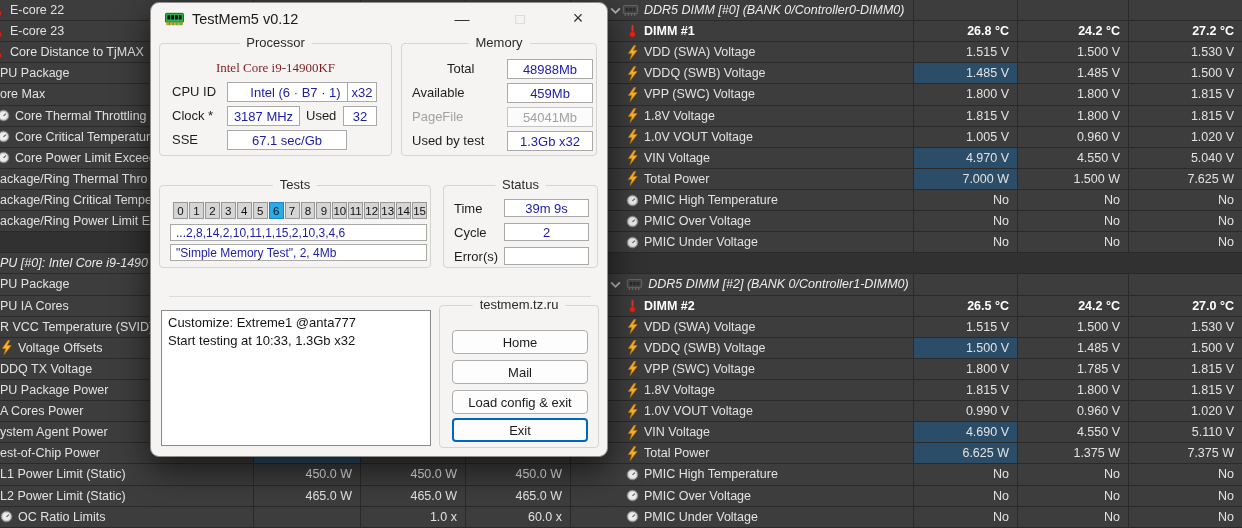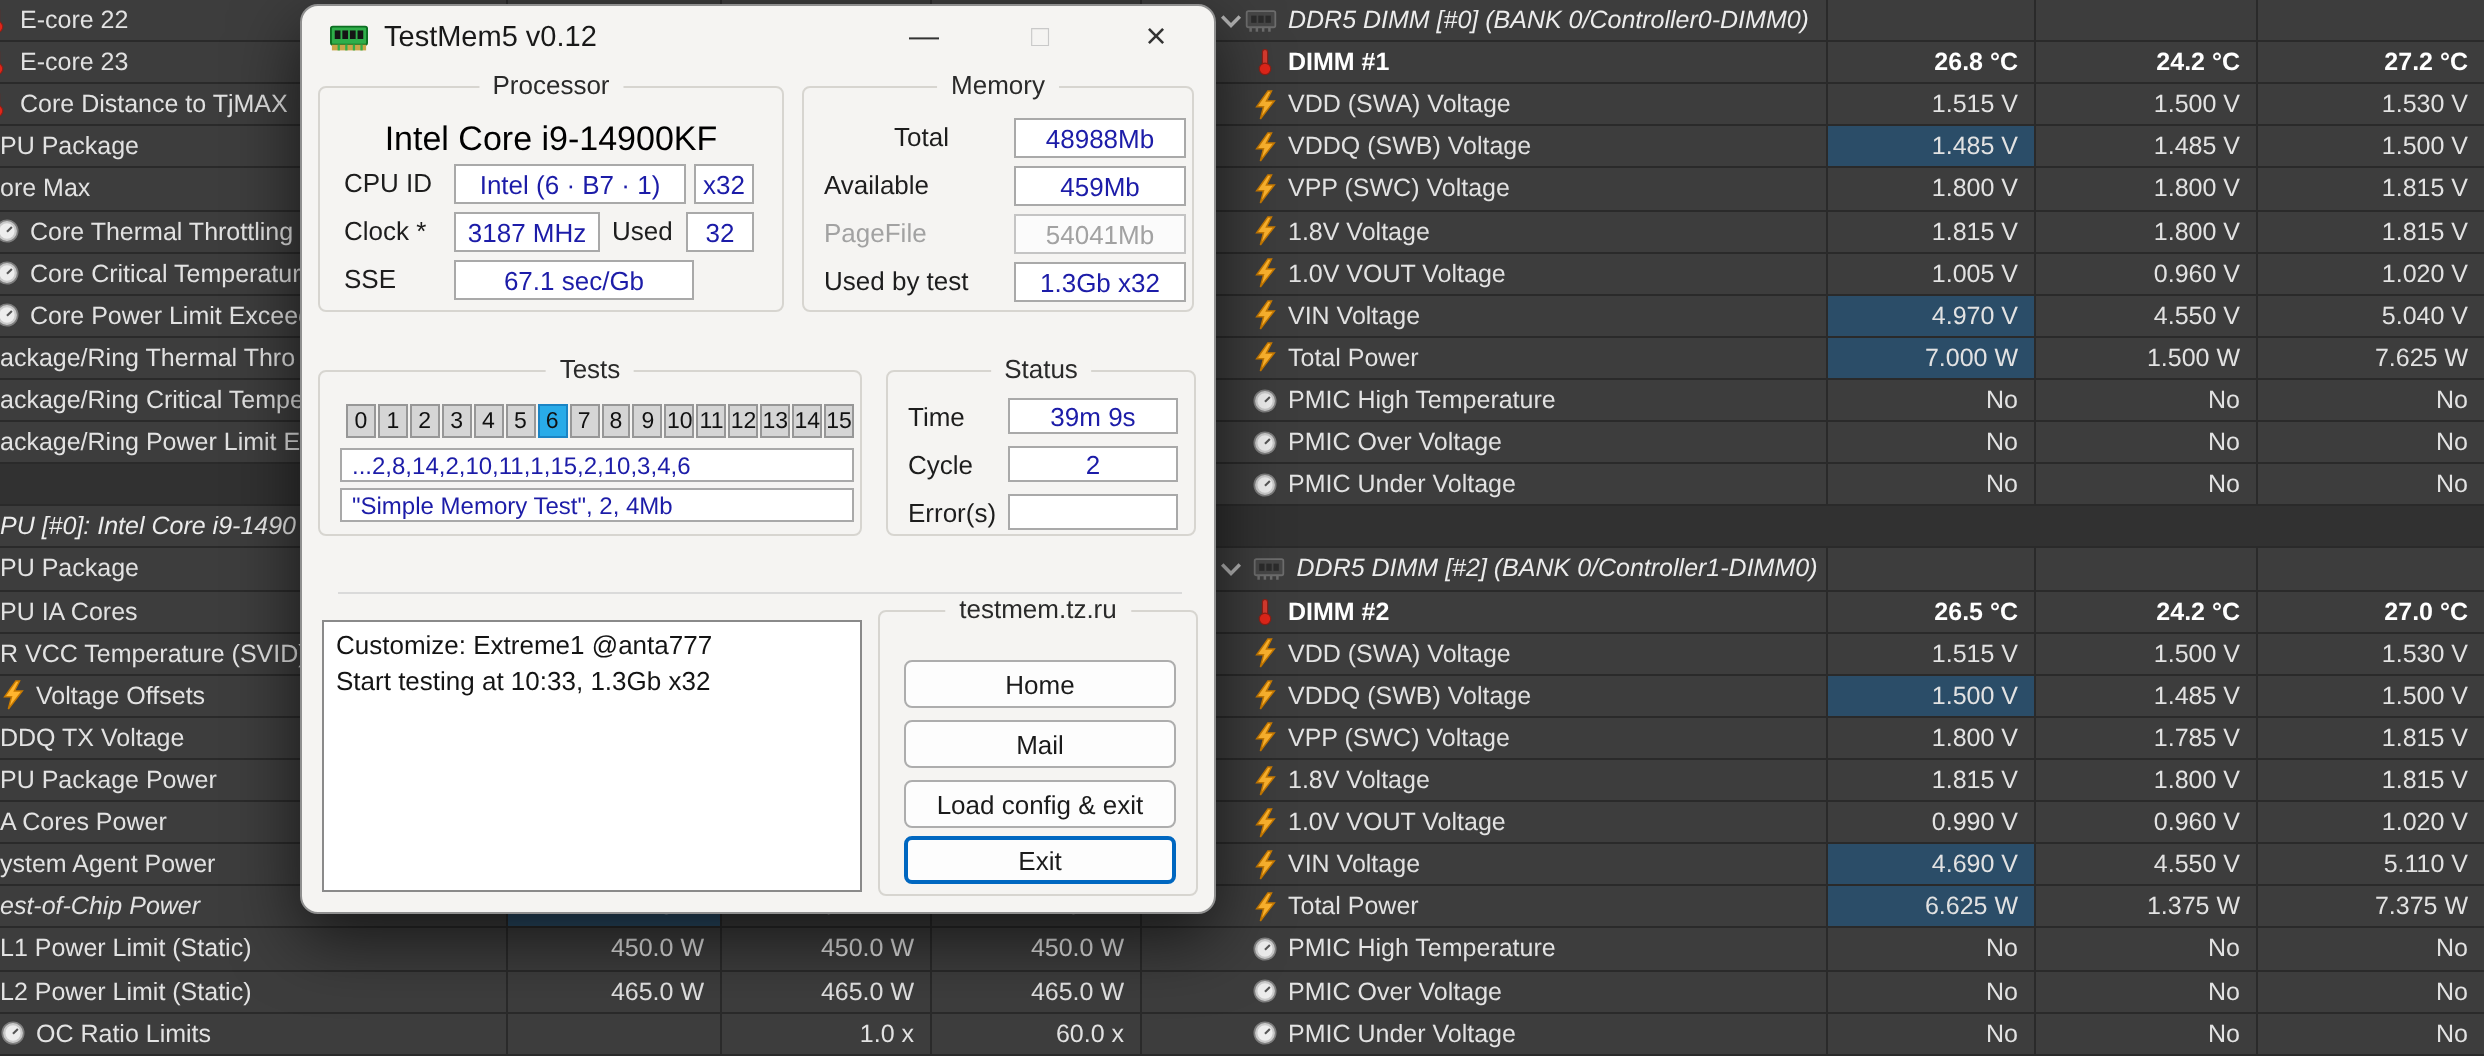--- a/index.html
+++ b/index.html
@@ -38,21 +38,21 @@
   .groupbox{position:absolute;border:1px solid #d7d5d0;border-radius:4px;box-sizing:border-box;}
   .gb-label{position:absolute;top:-9px;left:50%;transform:translateX(-50%);
             background:#f5f4f2;padding:0 7px;font-size:13px;color:#2a2a2a;white-space:nowrap;}
   .fieldbox{position:absolute;background:#fff;border:1px solid #a9a9a9;box-sizing:border-box;
             display:flex;align-items:center;justify-content:center;font-size:13px;color:#1c1ca8;}
   .fieldbox.left{justify-content:flex-start;padding-left:5px;}
   .fieldbox.disabled{color:#a2a2a2;border-color:#c4c4c4;background:#fbfbfb;}
   .flabel{position:absolute;font-size:13px;color:#1d1d1d;white-space:nowrap;}
   .flabel.disabled{color:#a2a2a2;}
   .cpu-name{position:absolute;top:16px;left:0;width:100%;text-align:center;
-            font-size:17px;color:#000000;}
+            font-size:13px;color:#7f1d1d;font-family:Liberation Serif, serif;}
   .testnums{position:absolute;left:13px;top:16px;width:254px;display:flex;gap:1px;}
   .tnum{flex:1;height:17px;background:#d5d5d5;border:1px solid #979797;box-sizing:border-box;
         display:flex;align-items:center;justify-content:center;font-size:11.5px;color:#111;}
   .tnum.sel{background:#29abe8;border-color:#1b84c4;}
   .logbox{position:absolute;left:10px;top:307px;width:270px;height:136px;background:#fff;
           border:1px solid #8a8a8a;box-sizing:border-box;padding:3px 6px;font-size:13px;
           line-height:1.35;color:#141414;overflow:hidden;}
   .sep{position:absolute;left:18px;top:293px;width:422px;height:1px;background:#dadada;}
   .btn{position:absolute;left:12px;width:136px;height:24px;background:#fdfdfd;
        border:1px solid #adadad;border-radius:4px;box-sizing:border-box;display:flex;
@@ -282,21 +282,21 @@
     <div class="srow">
       <div class="cell label" style="width: 253px; flex: 0 0 auto;">
         <span>ystem Agent Power</span>
       </div>
       <div class="cell val" style="width: 107px; flex: 0 0 auto;"></div>
       <div class="cell val" style="width: 105px; flex: 0 0 auto;"></div>
       <div class="cell val" style="width: 105px; flex: 0 0 auto;"></div>
       <div class="cell val" style="width: 50px; flex: 0 0 auto;"></div>
     </div>
     <div class="srow">
-      <div class="cell label" style="width: 253px; flex: 0 0 auto; font-style: italic;">
+      <div class="cell label" style="width: 253px; flex: 0 0 auto;">
         <span>est-of-Chip Power</span>
       </div>
       <div class="cell val hl" style="width: 107px; flex: 0 0 auto;">27.25 W</div>
       <div class="cell val" style="width: 105px; flex: 0 0 auto;">6.447 W</div>
       <div class="cell val" style="width: 105px; flex: 0 0 auto;">27.64 W</div>
       <div class="cell val" style="width: 50px; flex: 0 0 auto;"></div>
     </div>
     <div class="srow">
       <div class="cell label" style="width: 253px; flex: 0 0 auto;">
         <span>L1 Power Limit (Static)</span>
@@ -705,21 +705,21 @@
     <span class="title">TestMem5 v0.12</span>
     <span class="ctl min">—</span>
     <span class="ctl max">□</span>
     <span class="ctl close">×</span>
   </div>
 
   <div class="groupbox" style="left:8px;top:40px;width:233px;height:113px;">
     <span class="gb-label">Processor</span>
     <div class="cpu-name">Intel Core i9-14900KF</div>
     <span class="flabel" style="left:12px;top:40px;">CPU ID</span>
-    <div class="fieldbox" style="left:67px;top:38px;width:116px;height:20px;">Intel  (6 · B7 · 1)</div>
+    <div class="fieldbox" style="left:67px;top:38px;width:137px;height:20px;">Intel  (6 · B7 · 1)</div>
     <div class="fieldbox" style="left:187px;top:38px;width:30px;height:20px;">x32</div>
     <span class="flabel" style="left:12px;top:64px;">Clock *</span>
     <div class="fieldbox" style="left:67px;top:62px;width:73px;height:20px;">3187 MHz</div>
     <span class="flabel" style="left:146px;top:64px;">Used</span>
     <div class="fieldbox" style="left:183px;top:62px;width:34px;height:20px;">32</div>
     <span class="flabel" style="left:12px;top:88px;">SSE</span>
     <div class="fieldbox" style="left:67px;top:86px;width:120px;height:20px;">67.1 sec/Gb</div>
   </div>
 
   <div class="groupbox" style="left:250px;top:40px;width:196px;height:113px;">

